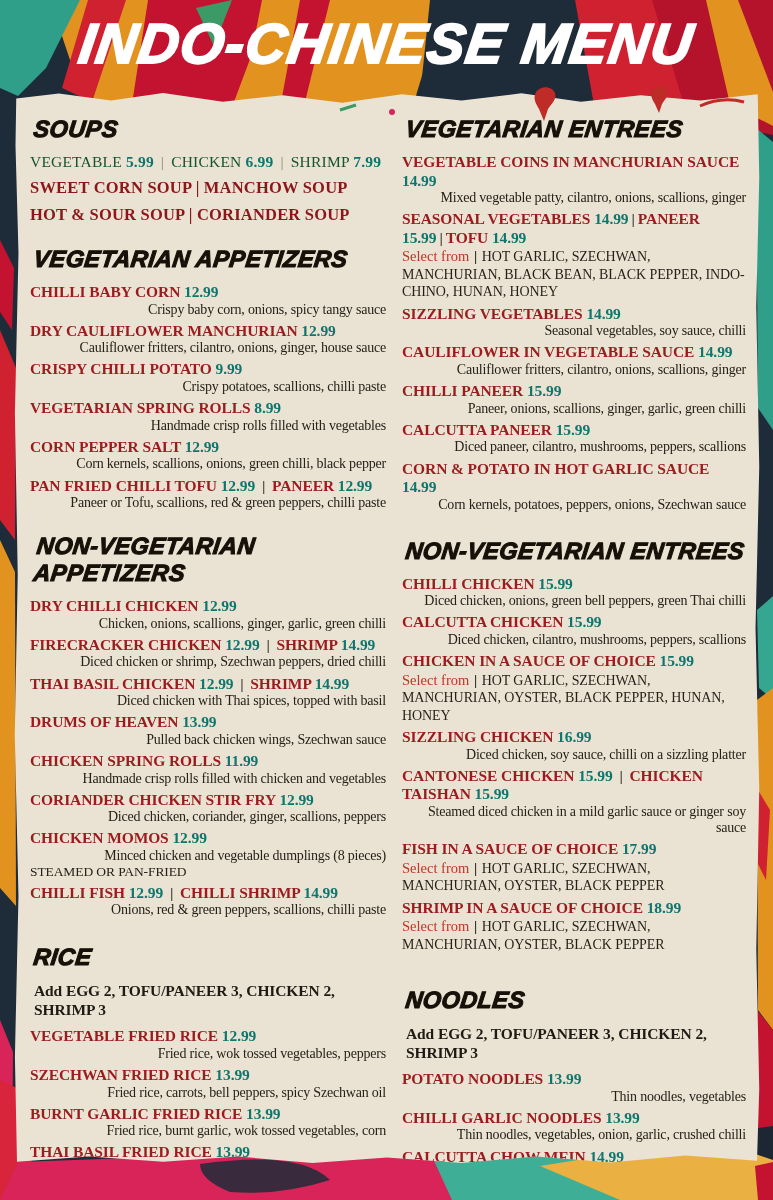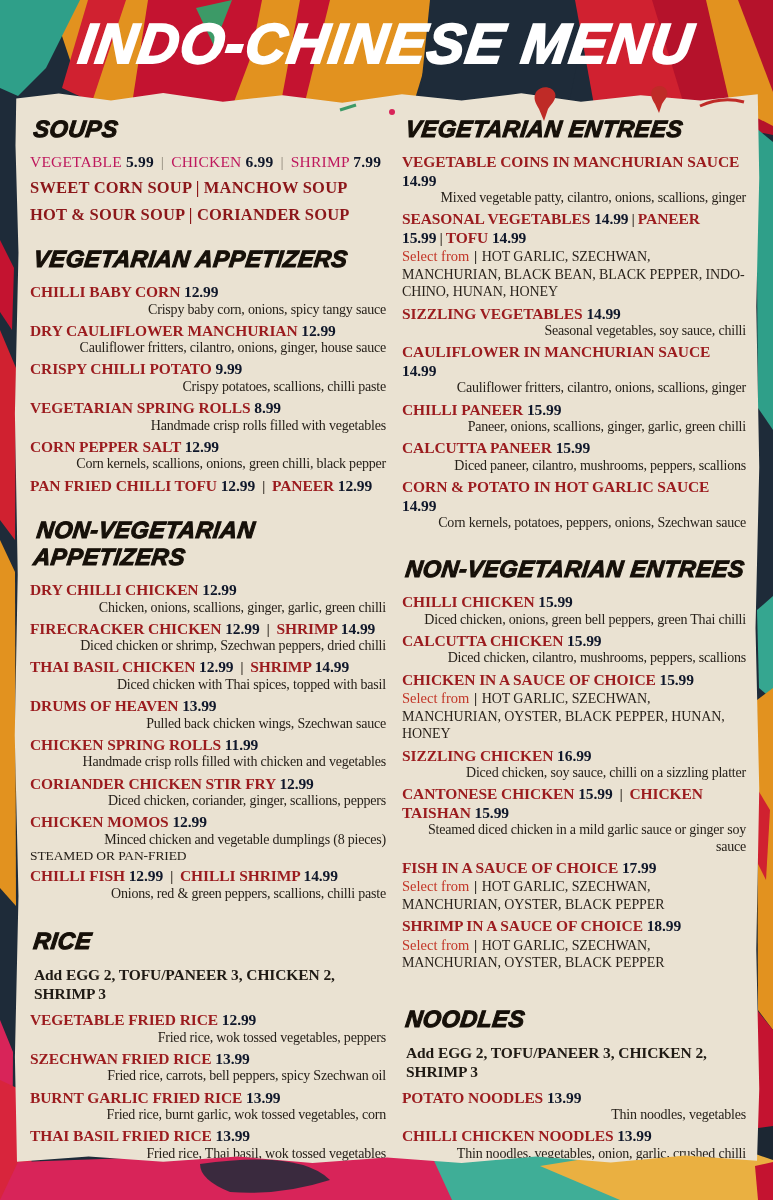--- a/index.html
+++ b/index.html
@@ -33,29 +33,29 @@
   .sec-non-vegetarian-entrees{margin-top:25px;}
 
   .heading{
     font-family:"Liberation Sans",sans-serif;font-style:italic;font-weight:bold;
     font-size:23.5px;line-height:27px;letter-spacing:0.4px;color:#161009;
     margin:0 0 10px 2px;transform:skewX(-7deg);transform-origin:left bottom;
     -webkit-text-stroke:1.1px #161009;
   }
 
   .price-line{font-size:15.5px;line-height:18px;color:#2b2520;margin:0 0 8px;letter-spacing:0.2px;}
-  .p-label{color:#be185d;}
+  .p-label{color:#14532d;}
   .p-pipe{color:#8d8678;padding:0 7px;}
   .price-line .t-price{font-weight:bold;}
 
   .bold-line{font-weight:bold;font-size:16.5px;line-height:18px;color:#8c171a;margin:0 0 9px;letter-spacing:0.2px;}
 
   .item{margin-bottom:4px;}
   .item-title{font-weight:bold;font-size:15.5px;line-height:18.5px;color:#9b1b1e;letter-spacing:-0.1px;}
-  .t-price{color:#0f172a;margin-top:44px;}
+  .t-price{color:#0f766e;margin-top:44px;}
   .t-pipe{color:#433d34;padding:0 3px;}
   .desc{font-size:14px;line-height:16.2px;color:#27211a;letter-spacing:-0.2px;margin:0;text-align:right;}
   .item-note{font-size:13.5px;line-height:15.5px;color:#27211a;letter-spacing:-0.1px;}
   .select-line{font-size:14.5px;line-height:17.5px;color:#261f18;margin:1px 0;}
   .select-label{color:#c23527;}
   .s-pipe{color:#2b2520;padding:0 1px;font-weight:bold;}
   .select-options{font-size:14px;letter-spacing:-0.1px;}
   .add-note{font-weight:bold;font-size:15.5px;line-height:19px;color:#1f1a14;margin:2px 4px 8px;letter-spacing:-0.1px;}
 </style>
 </head>
@@ -124,20 +124,21 @@
           <div class="item">
             <div class="item-title"><span class="t-name">VEGETARIAN SPRING ROLLS </span><span class="t-price">8.99</span></div>
             <div class="desc">Handmade crisp rolls filled with vegetables</div>
           </div>
           <div class="item">
             <div class="item-title"><span class="t-name">CORN PEPPER SALT </span><span class="t-price">12.99</span></div>
             <div class="desc">Corn kernels, scallions, onions, green chilli, black pepper</div>
           </div>
           <div class="item">
             <div class="item-title"><span class="t-name">PAN FRIED CHILLI TOFU </span><span class="t-price">12.99</span><span class="t-name"> </span><span class="t-pipe">|</span><span class="t-name"> PANEER </span><span class="t-price">12.99</span></div>
+            <div class="desc">Paneer or Tofu, scallions, red &amp; green peppers, chilli paste</div>
           </div>
         </div>
         <div class="section sec-non-vegetarian-appetizers">
           <h2 class="heading">NON-VEGETARIAN APPETIZERS</h2>
           <div class="item">
             <div class="item-title"><span class="t-name">DRY CHILLI CHICKEN </span><span class="t-price">12.99</span></div>
             <div class="desc">Chicken, onions, scallions, ginger, garlic, green chilli</div>
           </div>
           <div class="item">
             <div class="item-title"><span class="t-name">FIRECRACKER CHICKEN </span><span class="t-price">12.99</span><span class="t-name"> </span><span class="t-pipe">|</span><span class="t-name"> SHRIMP </span><span class="t-price">14.99</span></div>
@@ -199,21 +200,21 @@
           </div>
           <div class="item">
             <div class="item-title"><span class="t-name">SEASONAL VEGETABLES </span><span class="t-price">14.99</span><span class="t-pipe">|</span><span class="t-name">PANEER </span><span class="t-price">15.99</span><span class="t-pipe">|</span><span class="t-name">TOFU </span><span class="t-price">14.99</span></div>
             <div class="select-line"><span class="select-label">Select from</span><span class="s-pipe"> | </span><span class="select-options">HOT GARLIC, SZECHWAN, MANCHURIAN, BLACK BEAN, BLACK PEPPER, INDO-CHINO, HUNAN, HONEY</span></div>
           </div>
           <div class="item">
             <div class="item-title"><span class="t-name">SIZZLING VEGETABLES </span><span class="t-price">14.99</span></div>
             <div class="desc">Seasonal vegetables, soy sauce, chilli</div>
           </div>
           <div class="item">
-            <div class="item-title"><span class="t-name">CAULIFLOWER IN MANCHURIAN SAUCE </span><span class="t-price">14.99</span></div>
+            <div class="item-title"><span class="t-name">CAULIFLOWER IN VEGETABLE SAUCE </span><span class="t-price">14.99</span></div>
             <div class="desc">Cauliflower fritters, cilantro, onions, scallions, ginger</div>
           </div>
           <div class="item">
             <div class="item-title"><span class="t-name">CHILLI PANEER </span><span class="t-price">15.99</span></div>
             <div class="desc">Paneer, onions, scallions, ginger, garlic, green chilli</div>
           </div>
           <div class="item">
             <div class="item-title"><span class="t-name">CALCUTTA PANEER </span><span class="t-price">15.99</span></div>
             <div class="desc">Diced paneer, cilantro, mushrooms, peppers, scallions</div>
           </div>
@@ -254,21 +255,21 @@
           </div>
         </div>
         <div class="section sec-noodles">
           <h2 class="heading">NOODLES</h2>
           <div class="add-note">Add EGG 2, TOFU/PANEER 3, CHICKEN 2, SHRIMP 3</div>
           <div class="item">
             <div class="item-title"><span class="t-name">POTATO NOODLES </span><span class="t-price">13.99</span></div>
             <div class="desc">Thin noodles, vegetables</div>
           </div>
           <div class="item">
-            <div class="item-title"><span class="t-name">CHILLI CHICKEN NOODLES </span><span class="t-price">13.99</span></div>
+            <div class="item-title"><span class="t-name">CHILLI GARLIC NOODLES </span><span class="t-price">13.99</span></div>
             <div class="desc">Thin noodles, vegetables, onion, garlic, crushed chilli</div>
           </div>
           <div class="item">
             <div class="item-title"><span class="t-name">CALCUTTA CHOW MEIN </span><span class="t-price">14.99</span></div>
             <div class="desc">Thin noodles with our signature Chow Mein Gravy</div>
           </div>
         </div>
       </div>
   </div>
 </div>

